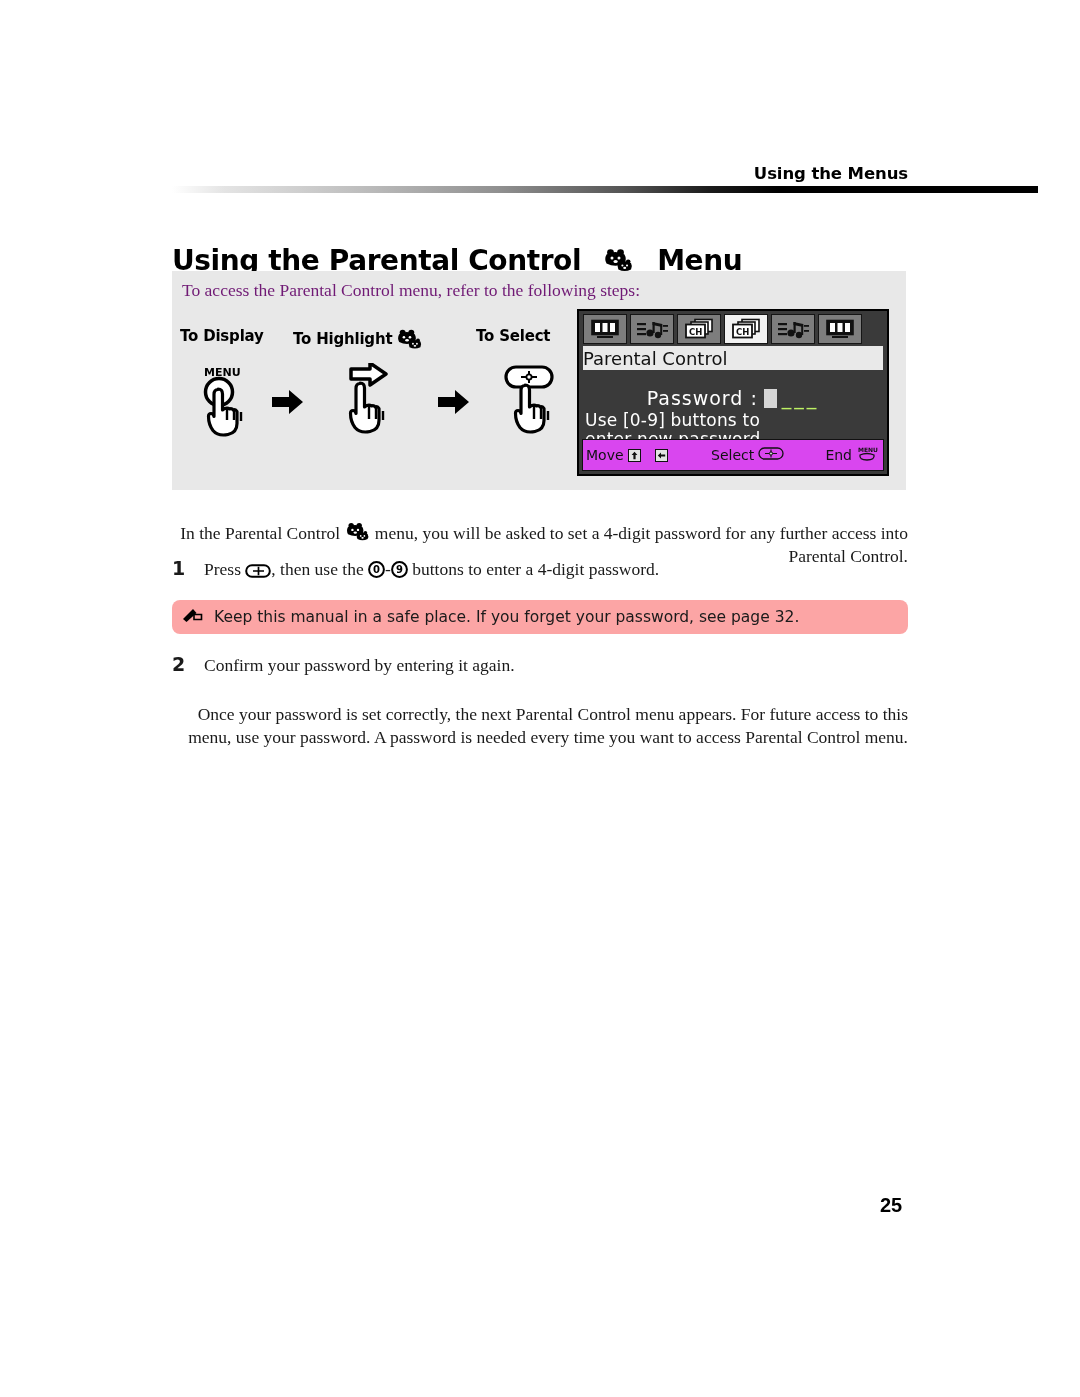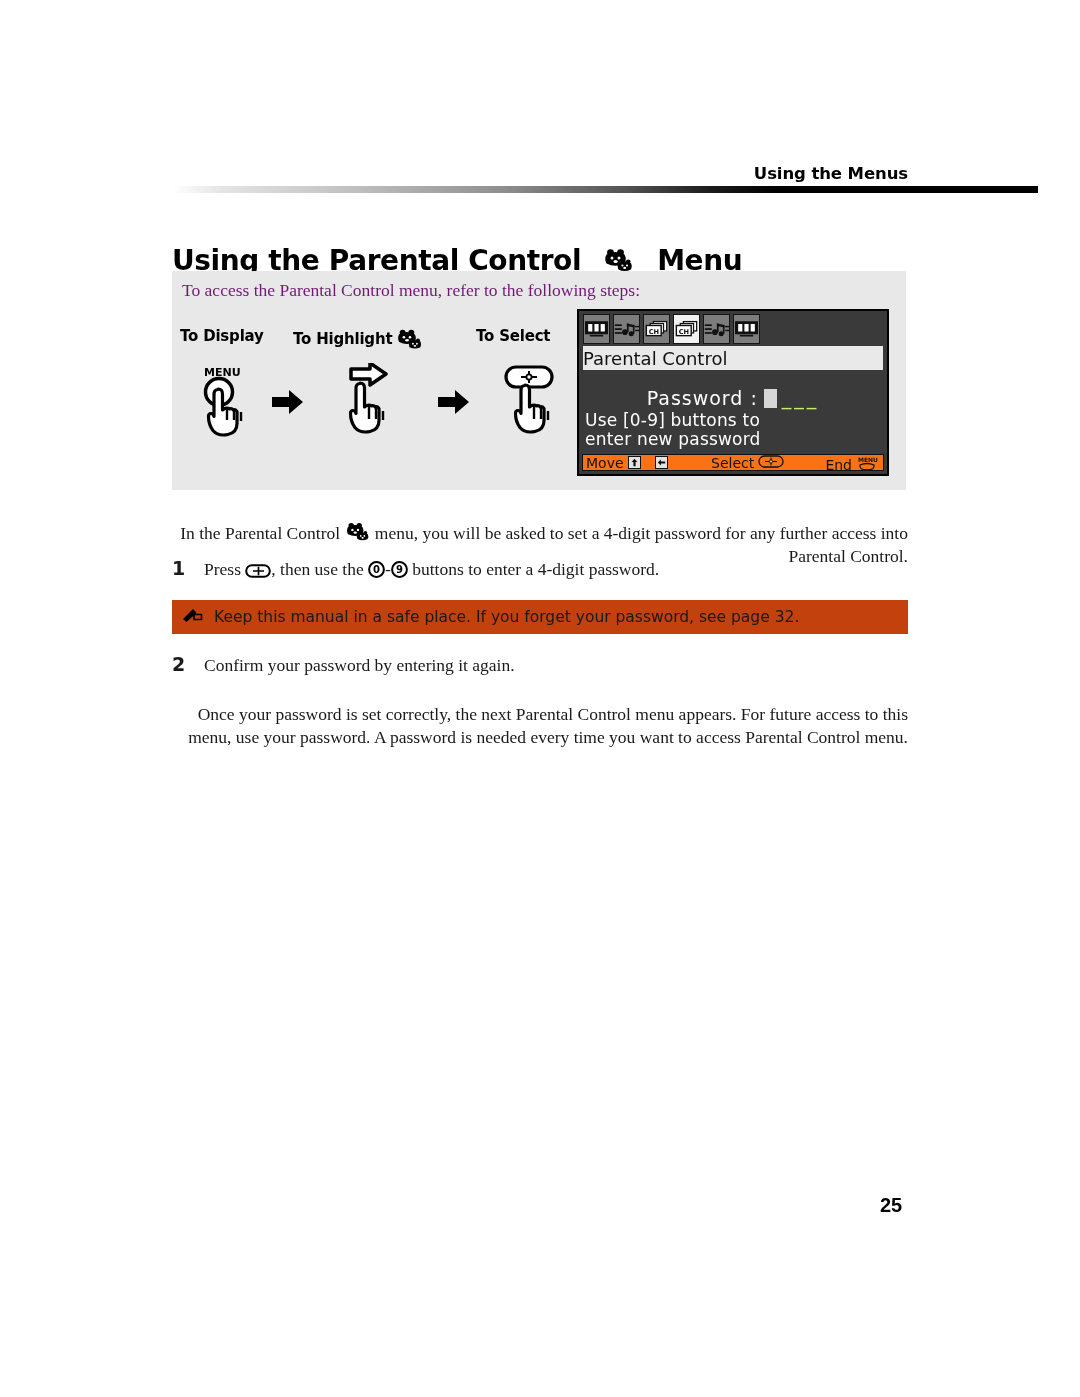--- a/index.html
+++ b/index.html
@@ -117,21 +117,21 @@
   }
   .osd-iconbar {
     display: flex;
     height: 34px;
     background: #3a3a3a;
     padding: 3px 4px 0 4px;
     box-sizing: border-box;
     gap: 3px;
   }
   .osd-icon {
-    width: 27px;
+    width: 44px;
     height: 30px;
     background: #7d7d7d;
     border: 1.5px solid #151515;
     box-sizing: border-box;
     display: flex;
     align-items: center;
     justify-content: center;
     text-decoration: underline;
   }
   .osd-icon.selected { background: #f2f2f2; }
@@ -170,27 +170,28 @@
     bottom: 25px;
     font-size: 17px;
     line-height: 19px;
     letter-spacing: 0.2px;
   }
   .osd-footer {
     position: absolute;
     left: 3px;
     right: 3px;
     bottom: 3px;
-    height: 17px;
-    background: #f97316;
+    height: 32px;
+    background: #d946ef;
     border: 1.5px solid #111;
     box-sizing: border-box;
     color: #111;
     font-size: 14px;
     display: flex;
+    align-items: center;
   }
   .foot-move   { margin-left: 3px; display:flex; align-items:center; gap:4px; }
   .foot-select { position:absolute; left: 128px; display:flex; align-items:center; gap:4px; }
   .foot-end    { position:absolute; right: 5px;  display:flex; align-items:center; gap:4px; }
   .keycap {
     display:inline-block; width:13px; height:13px;
     border:1.5px solid #111; box-sizing:border-box; background:#e3e3e3;
     display:flex; align-items:center; justify-content:center; font-size:9px; line-height:1;
   }
 
@@ -227,29 +228,30 @@
   .s1 { top: 557px; }
   .s2 { top: 653px; }
 
   
   .note-strip {
     position: absolute;
     left: 172px;
     top: 600px;
     width: 736px;
     height: 34px;
-    background: #c2410c;
+    background: #fca5a5;
     display: flex;
     align-items: center;
     gap: 10px;
     padding-left: 10px;
     box-sizing: border-box;
     font-family: "DejaVu Sans", sans-serif;
     font-size: 15.5px;
     color: #1a1a1a;
+    border-radius: 8px;
   }
 
   
   .page-number {
     position: absolute;
     left: 880px;
     top: 1194px;
     font-family: Liberation Sans, sans-serif;
     font-weight: bold;
     font-size: 20px;

